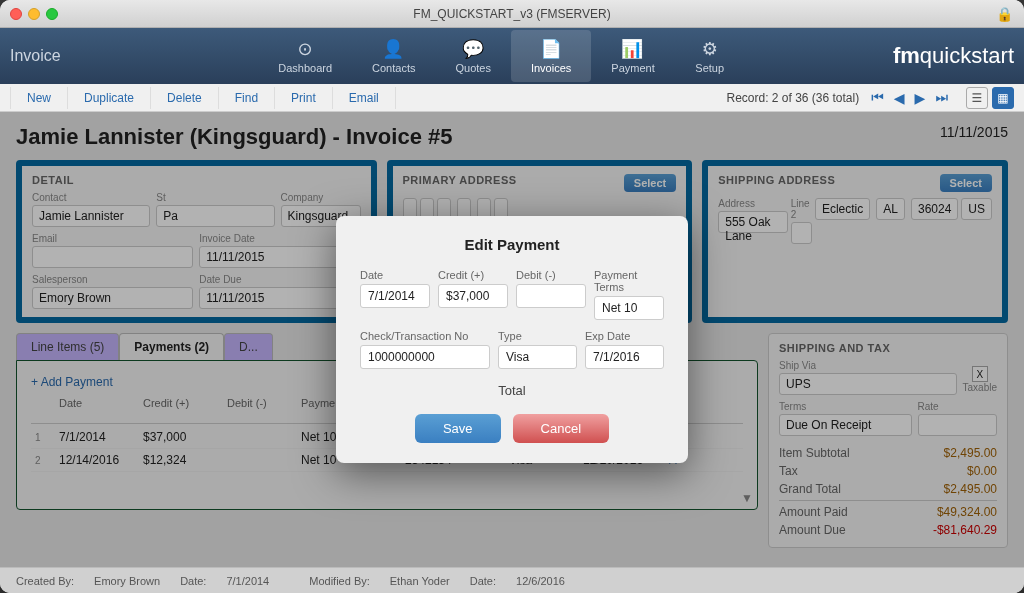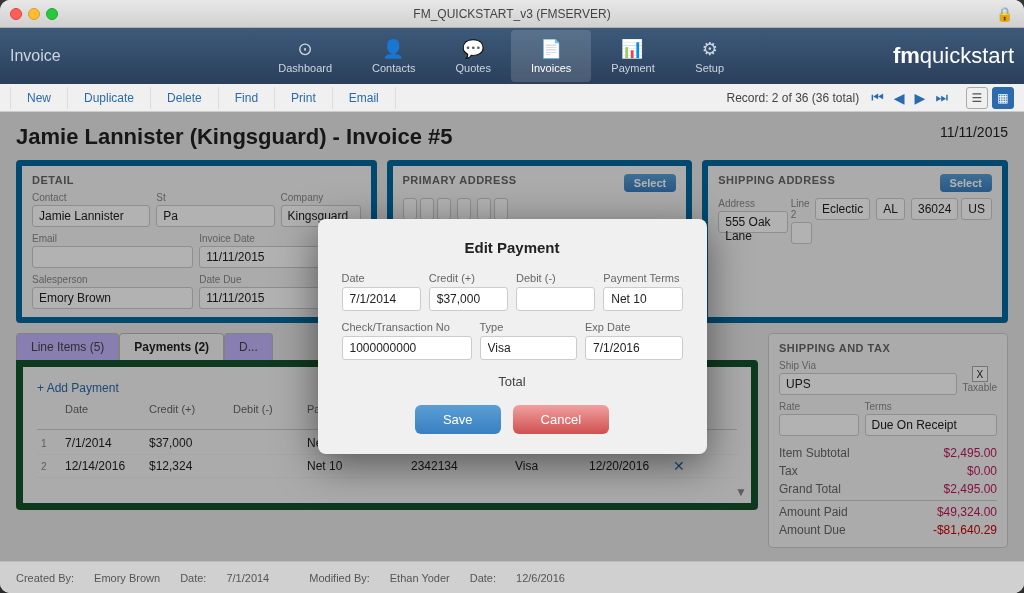--- a/index.html
+++ b/index.html
@@ -264,21 +264,21 @@
       color: #444;
     }
     .tab.active {
       background: #f5f5f5;
       font-weight: 600;
       color: #222;
       border-color: #bbb;
     }
     .tab-content {
       background: #f5f5f5;
-      border: 7px solid #14532d;
+      border: 1px solid #14532d;
       border-radius: 0 4px 4px 4px;
       padding: 14px;
       height: 150px;
       overflow: hidden;
       position: relative;
     }
     .add-payment-btn {
       color: #2a6aad;
       font-size: 12px;
       cursor: pointer;
@@ -320,33 +320,33 @@
       flex-shrink: 0;
     }
     .shipping-row {
       display: flex;
       justify-content: space-between;
       align-items: center;
       padding: 2px 0;
       font-size: 12px;
     }
     .shipping-label { color: #666; }
-    .shipping-value { color: #be185d; font-weight: 500; }
+    .shipping-value { color: #a16207; font-weight: 500; }
     .amount-due { color: #cc0000 !important; }
     .bottom-row {
       display: flex;
       gap: 10px;
       margin-top: 0;
     }
     .left-bottom { flex: 1; display: flex; flex-direction: column; }
     
     .status-bar {
       background: #d0d0d0;
       border-top: 1px solid #bbb;
-      height: 32px;
+      height: 26px;
       display: flex;
       align-items: center;
       padding: 0 16px;
       font-size: 11px;
       color: #555;
       gap: 20px;
       flex-shrink: 0;
     }
     
     .modal-overlay {
@@ -355,21 +355,21 @@
       background: rgba(0,0,0,0.3);
       display: flex;
       align-items: center;
       justify-content: center;
       z-index: 100;
     }
     .modal {
       background: #f0f0f0;
       border-radius: 8px;
       padding: 20px 24px;
-      width: 389px;
+      width: 352px;
       box-shadow: 0 10px 40px rgba(0,0,0,0.5);
     }
     .modal-title {
       text-align: center;
       font-size: 15px;
       font-weight: 600;
       color: #222;
       margin-bottom: 16px;
     }
     .modal-grid {
@@ -675,27 +675,27 @@
           <div class="field-col" style="flex:1">
             <div class="field-label">Ship Via</div>
             <div class="field-value">UPS</div>
           </div>
           <div style="display:flex;flex-direction:column;align-items:center;justify-content:flex-end">
             <div class="checkbox-x">X</div>
             <div class="field-label">Taxable</div>
           </div>
         </div>
         <div style="display:flex;gap:6px;margin-bottom:8px">
+          <div class="field-col" style="flex:1">
+            <div class="field-label">Terms</div>
+            <div class="field-value">Due On Receipt</div>
+          </div>
           <div class="field-col" style="flex:0.6">
             <div class="field-label">Rate</div>
             <div class="field-value"></div>
-          </div>
-          <div class="field-col" style="flex:1">
-            <div class="field-label">Terms</div>
-            <div class="field-value">Due On Receipt</div>
           </div>
         </div>
         <div class="shipping-row">
           <span class="shipping-label">Item Subtotal</span>
           <span class="shipping-value">$2,495.00</span>
         </div>
         <div class="shipping-row">
           <span class="shipping-label">Tax</span>
           <span class="shipping-value">$0.00</span>
         </div>

